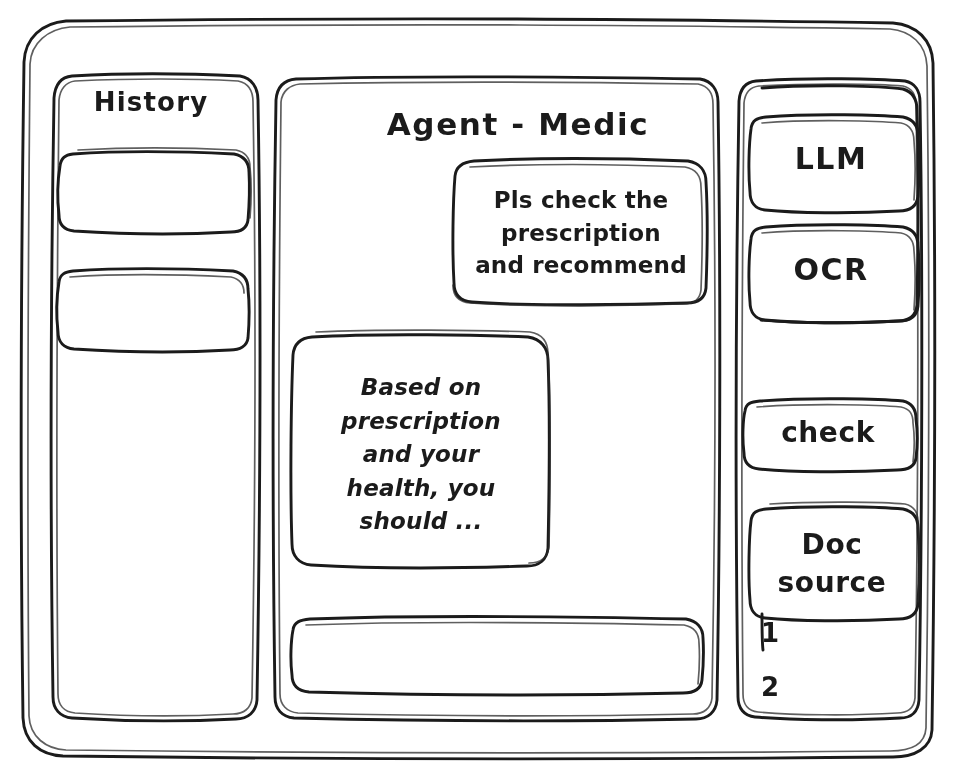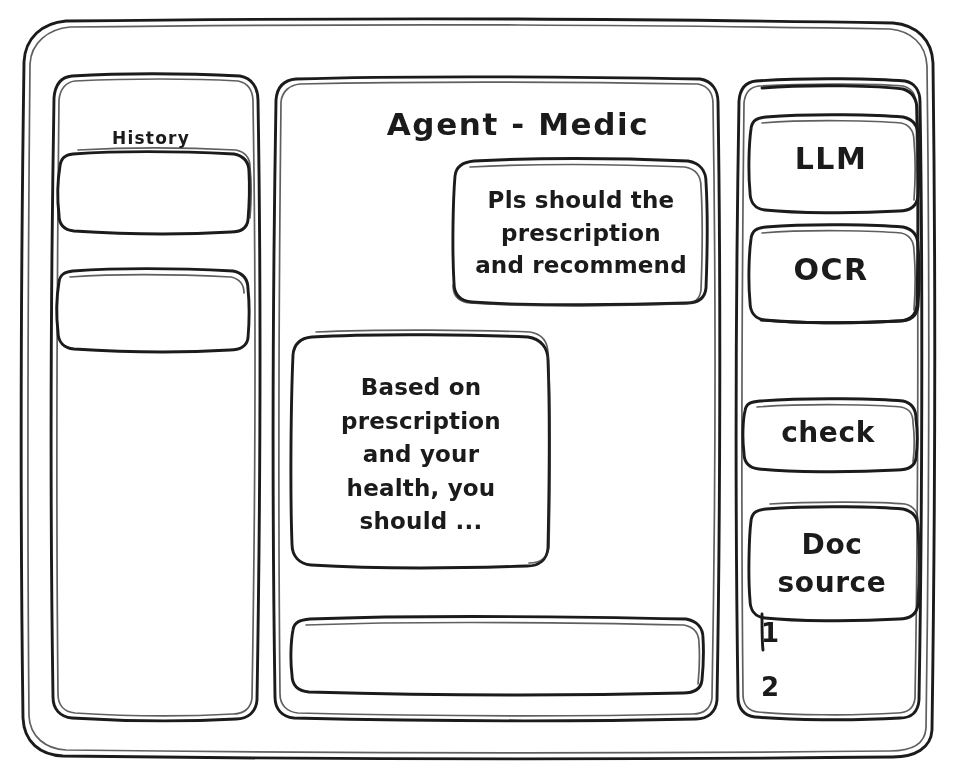--- a/index.html
+++ b/index.html
@@ -57,24 +57,24 @@
     font-weight: 700;
     letter-spacing: .4px;
     color: #1b1b1b;
     white-space: pre-line;
     line-height: 1.3;
     user-select: none;
   }
 
   #panel-title        { left: 280px; top: 96px;  width: 436px; height: 56px; font-size: 31px; letter-spacing: 1.6px; margin-left: 20px; }
 
-  #history-title      { left: 46px;  top: 113px;  width: 210px; height: 50px; font-size: 17px; letter-spacing: 1.2px; }
+  #history-title      { left: 46px;  top: 78px;  width: 210px; height: 50px; font-size: 26px; letter-spacing: 1.2px; }
 
   #user-bubble-text   { left: 464px; top: 166px; width: 234px; height: 134px; font-size: 23px; line-height: 1.42; letter-spacing: .2px; }
-  #agent-bubble-text  { left: 300px; top: 344px; width: 242px; height: 222px; font-size: 23px; line-height: 1.46; letter-spacing: .2px; }
+  #agent-bubble-text  { left: 300px; top: 344px; width: 242px; height: 222px; font-size: 23px; line-height: 1.46; letter-spacing: .2px; font-style: italic; }
 
   #tool-llm-label     { left: 752px; top: 118px; width: 158px; height: 80px;  font-size: 30px; letter-spacing: 1.4px; }
   #tool-ocr-label     { left: 752px; top: 228px; width: 158px; height: 82px;  font-size: 30px; letter-spacing: 1.4px; }
   #tool-params-label  { left: 746px; top: 401px; width: 164px; height: 64px;  font-size: 28px; letter-spacing: .6px; }
   #doc-source-label   { left: 752px; top: 510px; width: 160px; height: 108px; font-size: 28px; line-height: 1.34; letter-spacing: .6px; }
 
   .doc-item {
     justify-content: flex-start;
     font-size: 26px;
     width: 70px;
@@ -318,21 +318,21 @@
   </div>
 
   <div class="node" id="history-title">History</div>
 
   <div class="hit" id="history-item-1"></div>
 
   <div class="hit" id="history-item-2"></div>
 
   <div class="node" id="panel-title">Agent - Medic</div>
 
-  <div class="node" id="user-bubble-text">Pls should the
+  <div class="node" id="user-bubble-text">Pls check the
 prescription
 and recommend</div>
 
   <div class="node" id="agent-bubble-text">Based on
 prescription
 and your
 health, you
 should ...</div>
 
   <div class="hit" id="message-input" placeholder=""></div>

